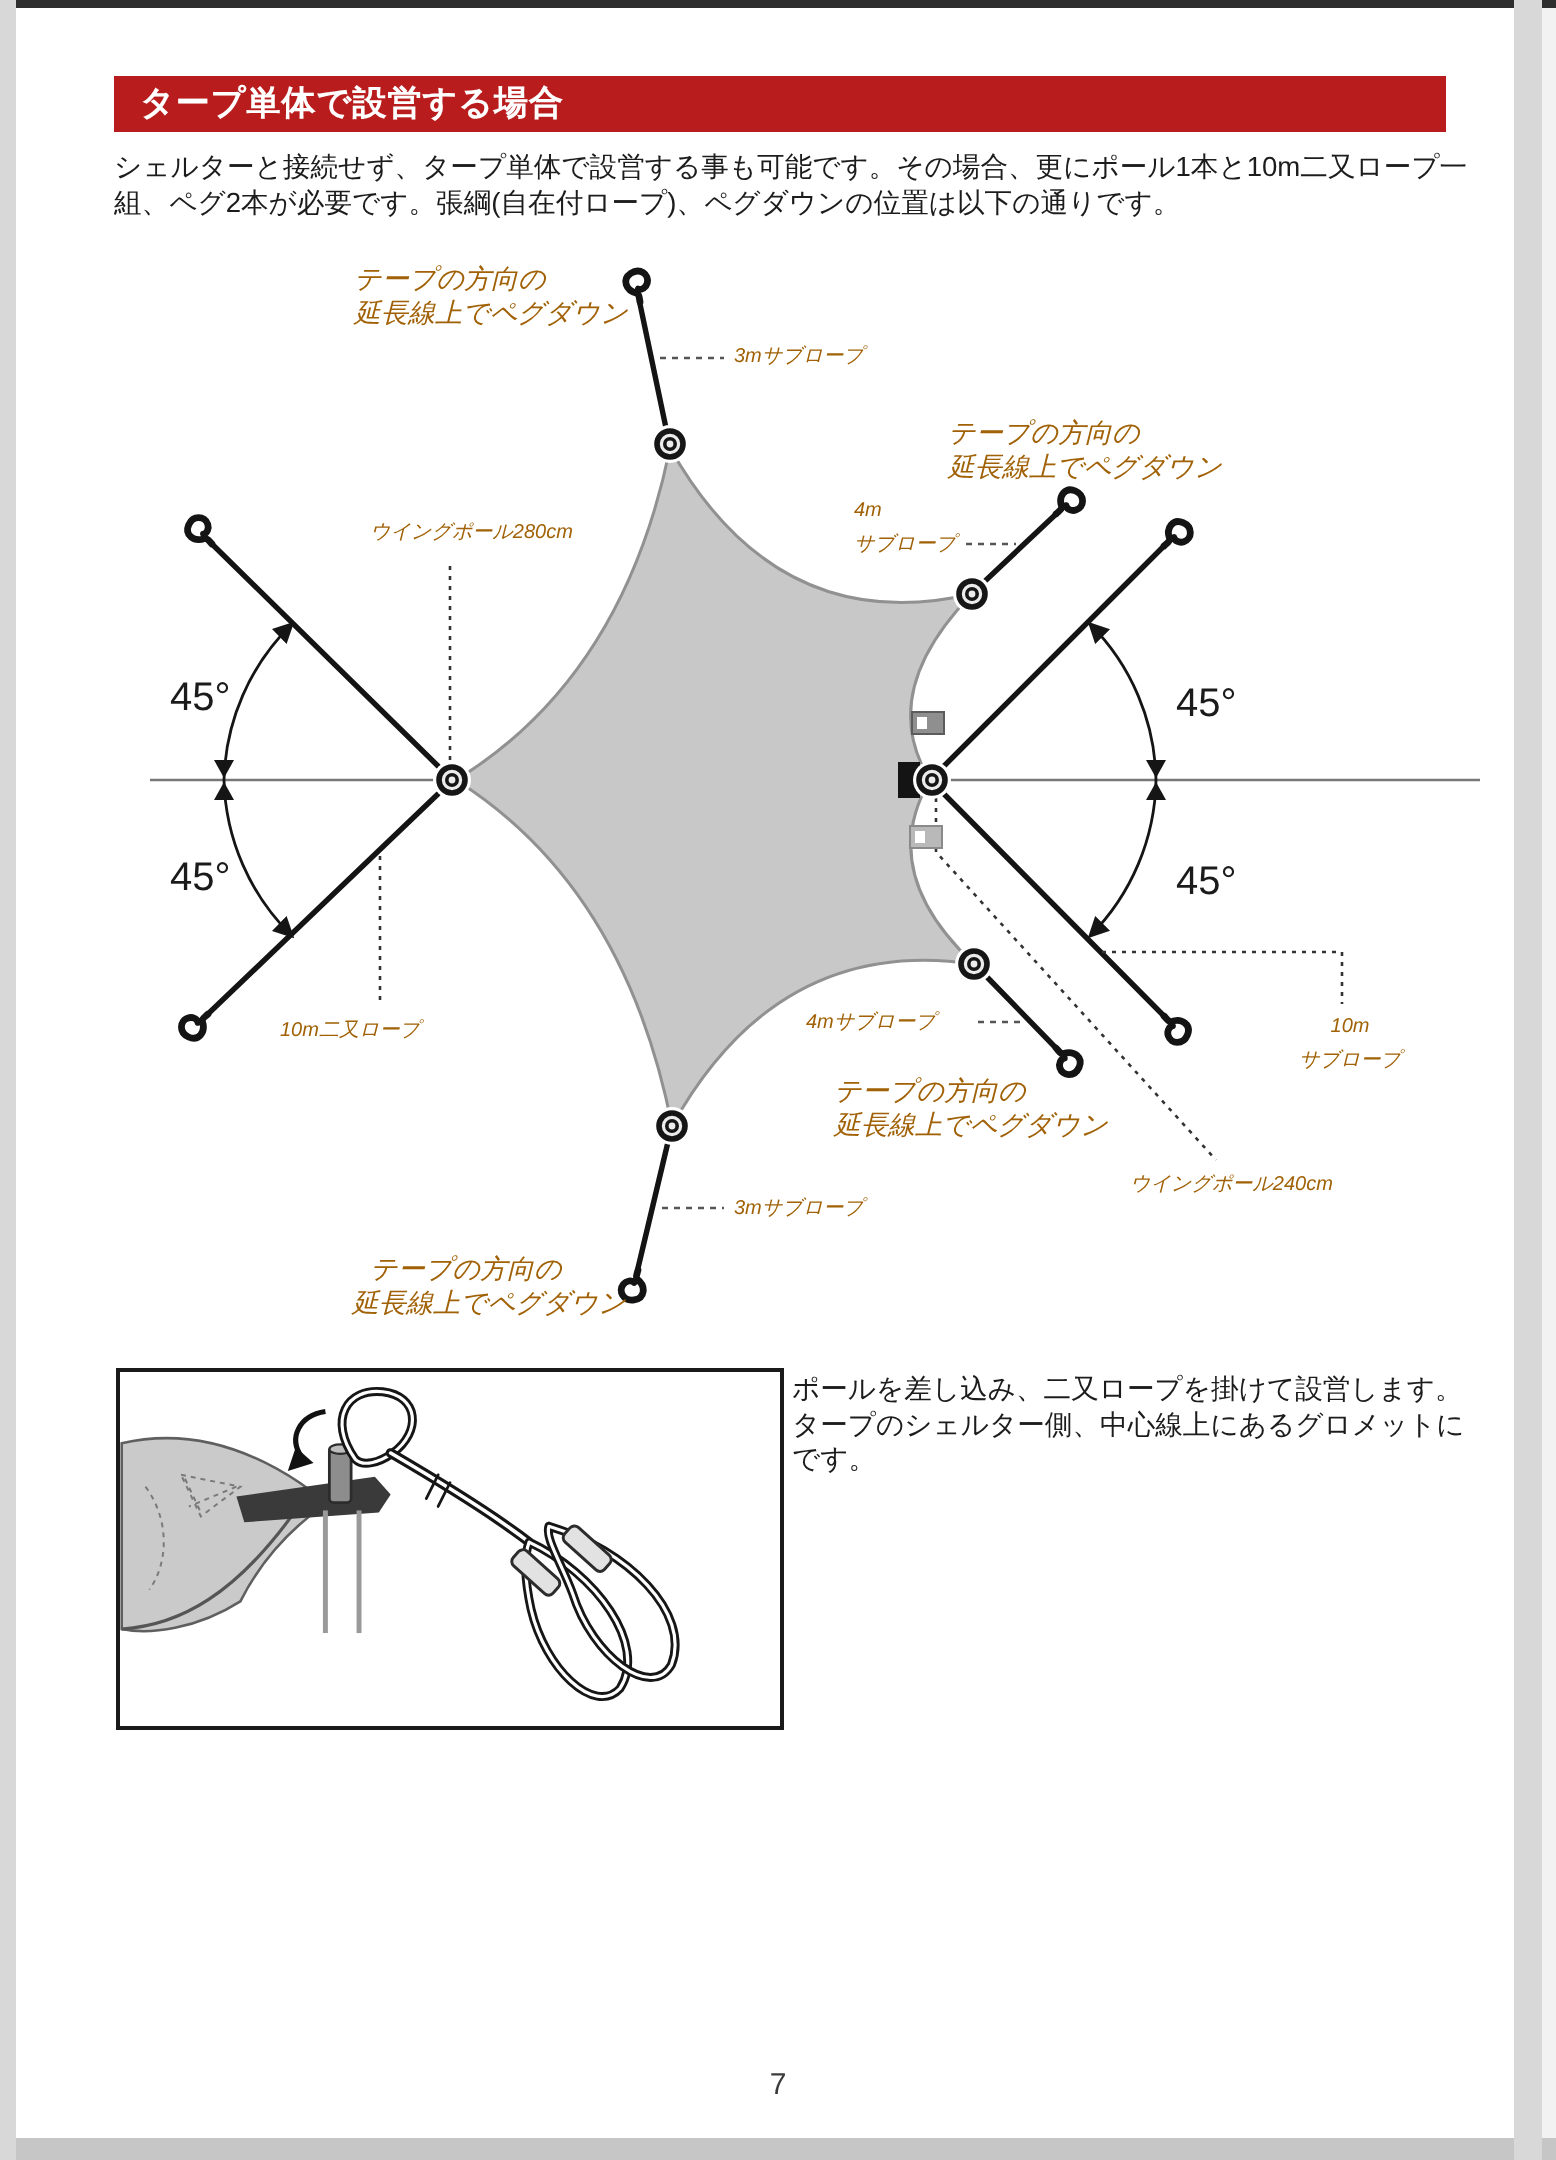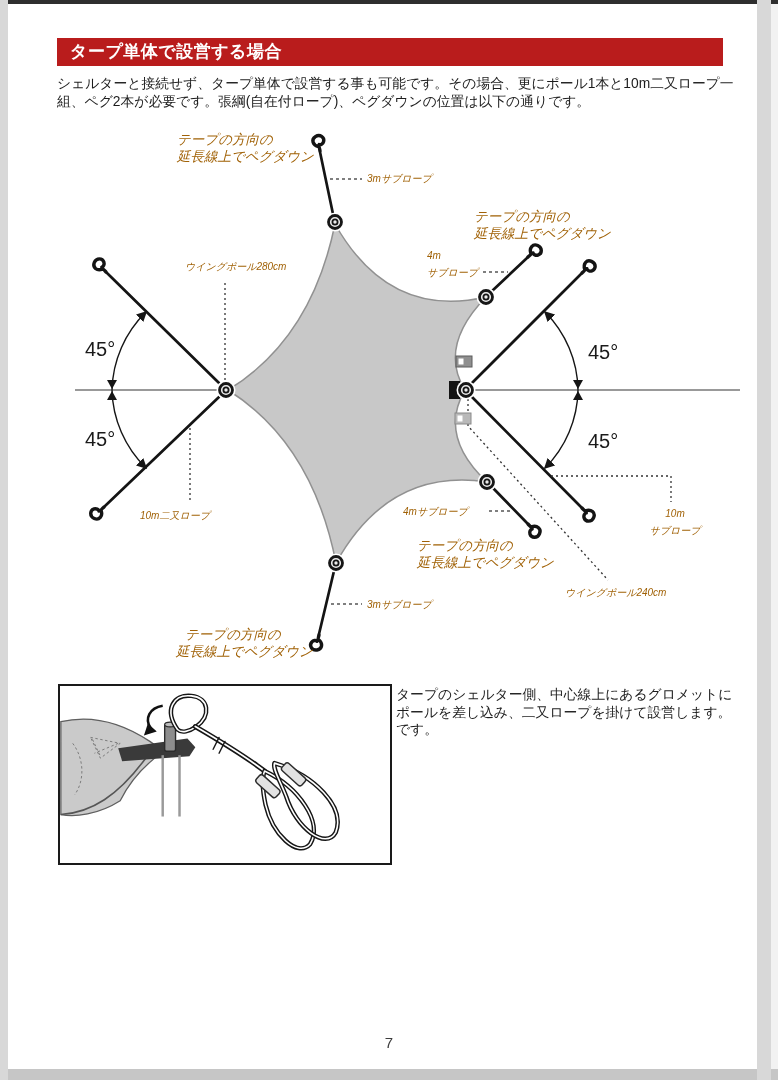--- a/index.html
+++ b/index.html
@@ -212,18 +212,18 @@
       <path d="M216,78 C256,90 288,122 278,148 C268,166 238,144 228,112 C222,96 214,84 216,78" stroke="#161616" stroke-width="4.5"></path>
       <path d="M216,78 C256,90 288,122 278,148 C268,166 238,144 228,112 C222,96 214,84 216,78" stroke="#ffffff" stroke-width="1.6"></path>
     </g>
 
     <rect x="196" y="96" width="27" height="10" rx="3" transform="rotate(42 209 101)" fill="#e2e2e2" stroke="#2c2c2c" stroke-width="1.5"></rect>
     <rect x="222" y="84" width="27" height="10" rx="3" transform="rotate(42 235 89)" fill="#e2e2e2" stroke="#2c2c2c" stroke-width="1.5"></rect>
   </svg>
 </div>
 
 <div class="abs note">
+  <div>ポールを差し込み、二又ロープを掛けて設営します。</div>
   <div>タープのシェルター側、中心線上にあるグロメットに</div>
-  <div>ポールを差し込み、二又ロープを掛けて設営します。</div>
   <div>です。</div>
 </div>
 
 <div class="abs page-number">7</div>
 
 </body></html>

